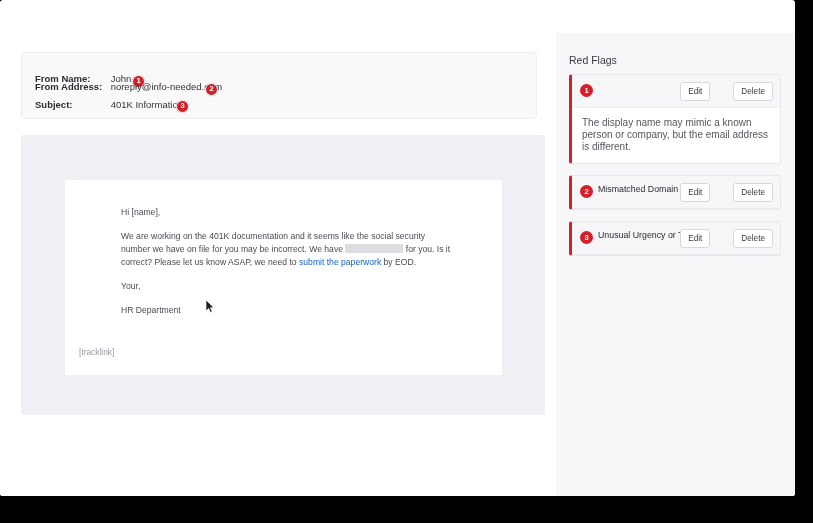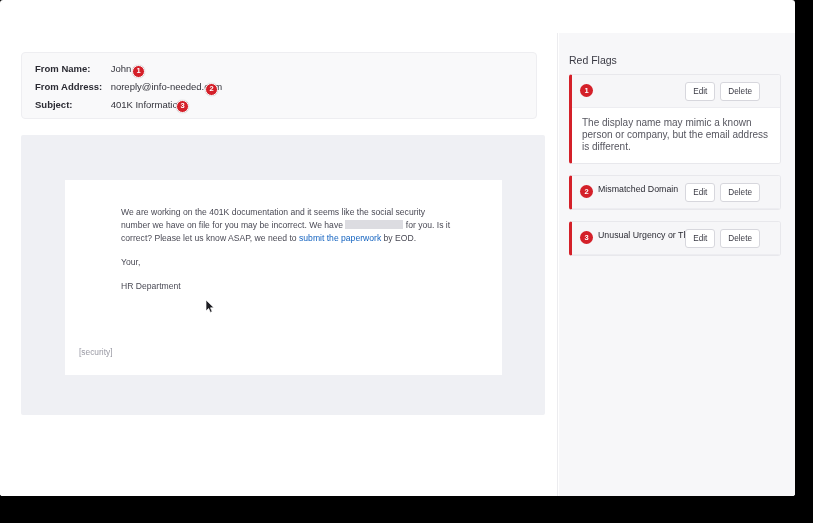--- a/index.html
+++ b/index.html
@@ -84,21 +84,21 @@
     border: 1px solid #eeeef1;
     border-radius: 4px;
   }
   .meta-row {
     position: absolute;
     left: 13px;
     height: 18px;
     font-size: 9.5px;
     white-space: nowrap;
   }
-  .meta-row.r1 { top: 10px; }
+  .meta-row.r1 { top: 20px; }
   .meta-row.r2 { top: 28px; }
   .meta-row.r3 { top: 46px; }
   .meta-label {
     display: inline-block;
     width: 73px;
     color: #2b2b33;
     font-weight: bold;
     vertical-align: top;
   }
   .meta-value {
@@ -221,23 +221,23 @@
   .rf-name {
     display: block;
     width: 112px;
     font-size: 8.8px;
     line-height: 11px;
     color: #2b2b33;
     padding-top: 1px;
   }
   .rf-actions {
     position: absolute;
-    right: 20px; top: 7px;
+    right: 7px; top: 7px;
     display: flex;
-    gap: 5px;
+    gap: 23px;
   }
   .rf-btn {
     background: #ffffff;
     border: 1px solid #d7d7dd;
     border-radius: 3px;
     font-size: 8.2px;
     color: #3a3a44;
     padding: 3px 7px;
     cursor: pointer;
     font-family: "Liberation Sans", sans-serif;
@@ -281,25 +281,26 @@
           <div class="meta-row r3">
             <span class="meta-label">Subject:</span>
             <span class="meta-value">401K Information</span>
             <span class="badge badge-a3">3</span>
           </div>
         </div>
 
         <div class="email-outer">
           <div class="email-card">
             <div class="email-body">
+              <p>Hi [name],</p>
               <p><span>We are working on the 401K documentation and it seems like the social security number we have on file for you may be incorrect. We have </span><span class="redacted"></span><span> for you. Is it correct? Please let us know ASAP, we need to </span><a class="elink">submit the paperwork</a><span> by EOD.</span></p>
               <p>Your,</p>
               <p>HR Department</p>
             </div>
-            <div class="tracklink">[security]</div>
+            <div class="tracklink">[tracklink]</div>
           </div>
         </div>
 
         <div class="cursor">
           <svg width="11" height="15" viewBox="0 0 11 15" aria-hidden="true">
             <path d="M1 1 L1 12 L3.6 9.4 L5.4 13.4 L7.2 12.6 L5.5 8.8 L9 8.8 Z" fill="#1d1d22" stroke="#ffffff" stroke-width="0.7"></path>
           </svg>
         </div>
       </div>
 

